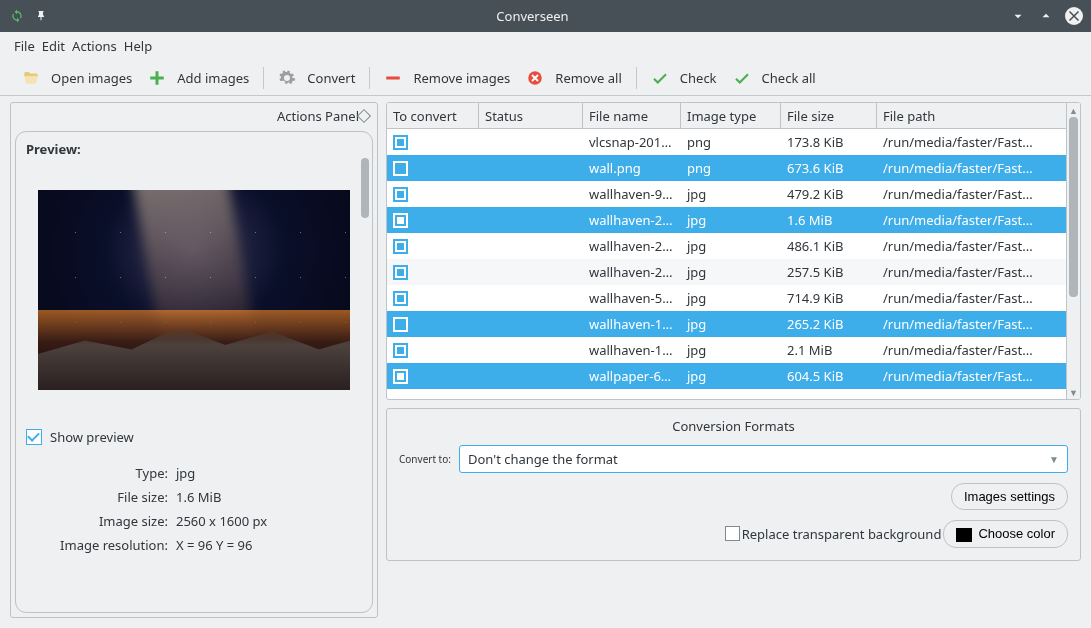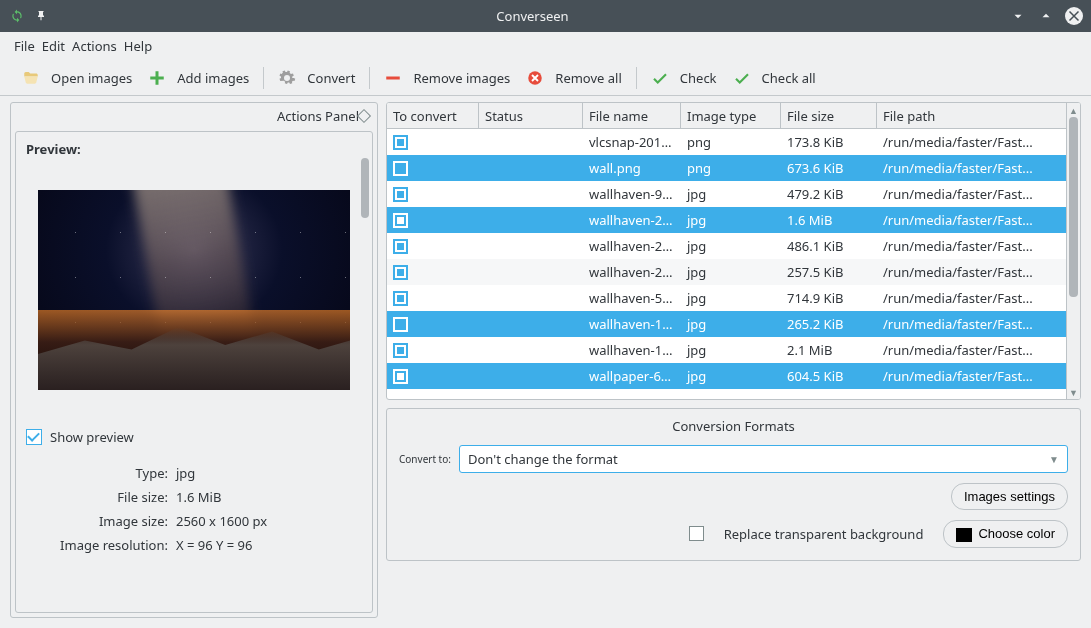--- a/index.html
+++ b/index.html
@@ -13,21 +13,21 @@
 .menubar { height: 28px; display: flex; align-items: center; padding: 0 14px; gap: 7px; color: #31363b; font-size: 13px; text-align: center; }
 .menubar span { cursor: pointer; }
 .toolbar { height: 36px; display: flex; align-items: center; padding: 0 14px; gap: 0; border-bottom: 1px solid #c4c9cc; }
 .tbtn { display: inline-flex; align-items: center; gap: 11px; padding: 4px 8px; cursor: pointer; }
 .tb-icon-img { width: 18px; height: 18px; display: inline-block; }
 .sep { width: 1px; height: 22px; background: #c4c9cc; margin: 0 6px; }
 .content { flex: 1; display: flex; padding: 6px 10px 10px 10px; gap: 8px; overflow: hidden; }
 .left-panel { width: 368px; display: flex; flex-direction: column; border: 1px solid #bdc3c7; border-radius: 3px; background: #eff0f1; }
 .left-panel .panel-title { padding: 4px 8px; display: flex; align-items: center; justify-content: flex-end; font-size: 13px; }
 .left-panel .panel-title .diamond { width: 10px; height: 10px; transform: rotate(45deg); border: 1px solid #7f8c8d; }
-.left-panel .panel-body { flex: 1; margin: 2px 4px 4px 4px; border: 1px solid #bdc3c7; border-radius: 3px; padding: 8px 10px; background: #eff0f1; display: flex; flex-direction: column; position: relative; overflow: hidden; }
+.left-panel .panel-body { flex: 1; margin: 2px 4px 4px 4px; border: 1px solid #bdc3c7; border-radius: 11px; padding: 8px 10px; background: #eff0f1; display: flex; flex-direction: column; position: relative; overflow: hidden; }
 .panel-body .section-label { font-weight: bold; margin-bottom: 8px; }
 .preview-img { width: 312px; height: 200px; background: #000; margin: 24px auto 0 auto; position: relative; overflow: hidden; }
 .preview-sky { position: absolute; inset: 0; background: radial-gradient(ellipse at 50% 30%, #3a3a5a 0%, #0a0f2a 40%, #050512 100%); }
 .preview-milky { position: absolute; left: 35%; top: -10%; width: 30%; height: 90%; background: linear-gradient(180deg, rgba(200,180,160,0.6) 0%, rgba(150,120,100,0.4) 50%, rgba(100,60,40,0.2) 100%); filter: blur(6px); transform: rotate(-10deg); }
 .preview-stars { position: absolute; inset: 0; background-image: radial-gradient(white 0.5px, transparent 0.5px), radial-gradient(white 0.5px, transparent 0.5px); background-size: 30px 30px, 45px 45px; background-position: 0 0, 15px 20px; opacity: 0.4; }
 .preview-horizon { position: absolute; bottom: 0; left: 0; right: 0; height: 40%; background: linear-gradient(180deg, rgba(255,140,40,0.6) 0%, rgba(60,30,20,0.9) 40%, #0a0505 100%); }
 .preview-mtn { position: absolute; bottom: 0; left: 0; right: 0; height: 45%; background: linear-gradient(180deg, transparent 0%, transparent 30%, rgba(80,70,65,0.9) 50%, #2a2020 100%); clip-path: polygon(0 60%, 15% 45%, 30% 55%, 45% 30%, 60% 50%, 75% 35%, 90% 55%, 100% 45%, 100% 100%, 0 100%); }
 .show-preview-row { margin-top: 38px; display: flex; align-items: center; gap: 8px; }
 .show-preview-row .chk { width: 16px; height: 16px; border: 1px solid #3daee9; background: #fff; position: relative; display: inline-block; }
 .show-preview-row .chk::after { content: ""; position: absolute; left: 3px; top: 0px; width: 5px; height: 9px; border: solid #3daee9; border-width: 0 2px 2px 0; transform: rotate(45deg); }
@@ -64,21 +64,21 @@
 .vscroll .vthumb { position: absolute; top: 0; left: 2px; right: 2px; height: 180px; background: #b0b5b9; border-radius: 4px; }
 
 .conversion-panel { border: 1px solid #bdc3c7; border-radius: 3px; background: #eff0f1; padding: 8px 12px 12px 12px; display: flex; flex-direction: column; gap: 10px; }
 .conversion-panel .cp-title { text-align: center; font-size: 13px; }
 .convert-row { display: flex; align-items: center; gap: 8px; }
 .convert-row label { font-size: 10px; }
 .select-box { flex: 1; border: 1px solid #3daee9; background: #fff; height: 28px; border-radius: 3px; display: flex; align-items: center; padding: 0 8px; position: relative; }
 .select-box .sel-arrow { position: absolute; right: 8px; top: 50%; transform: translateY(-50%); font-size: 10px; color: #7f8c8d; }
 .btn { border: 1px solid #bdc3c7; background: #eff0f1; padding: 5px 12px; border-radius: 13px; cursor: pointer; font-size: 13px; }
 .row-right { display: flex; justify-content: flex-end; }
-.bottom-row { display: flex; justify-content: flex-end; align-items: center; gap: 20px; }
+.bottom-row { display: flex; justify-content: flex-end; align-items: center; gap: 2px; }
 .plain-chk { width: 15px; height: 15px; border: 1px solid #7f8c8d; background: #fff; display: inline-block; }
 .color-swatch { width: 16px; height: 14px; background: #000; display: inline-block; vertical-align: middle; margin-right: 6px; }
 svg { display: block; }
 </style>
 </head>
 <body>
 
 <div class="window">
 
   <div class="titlebar">

